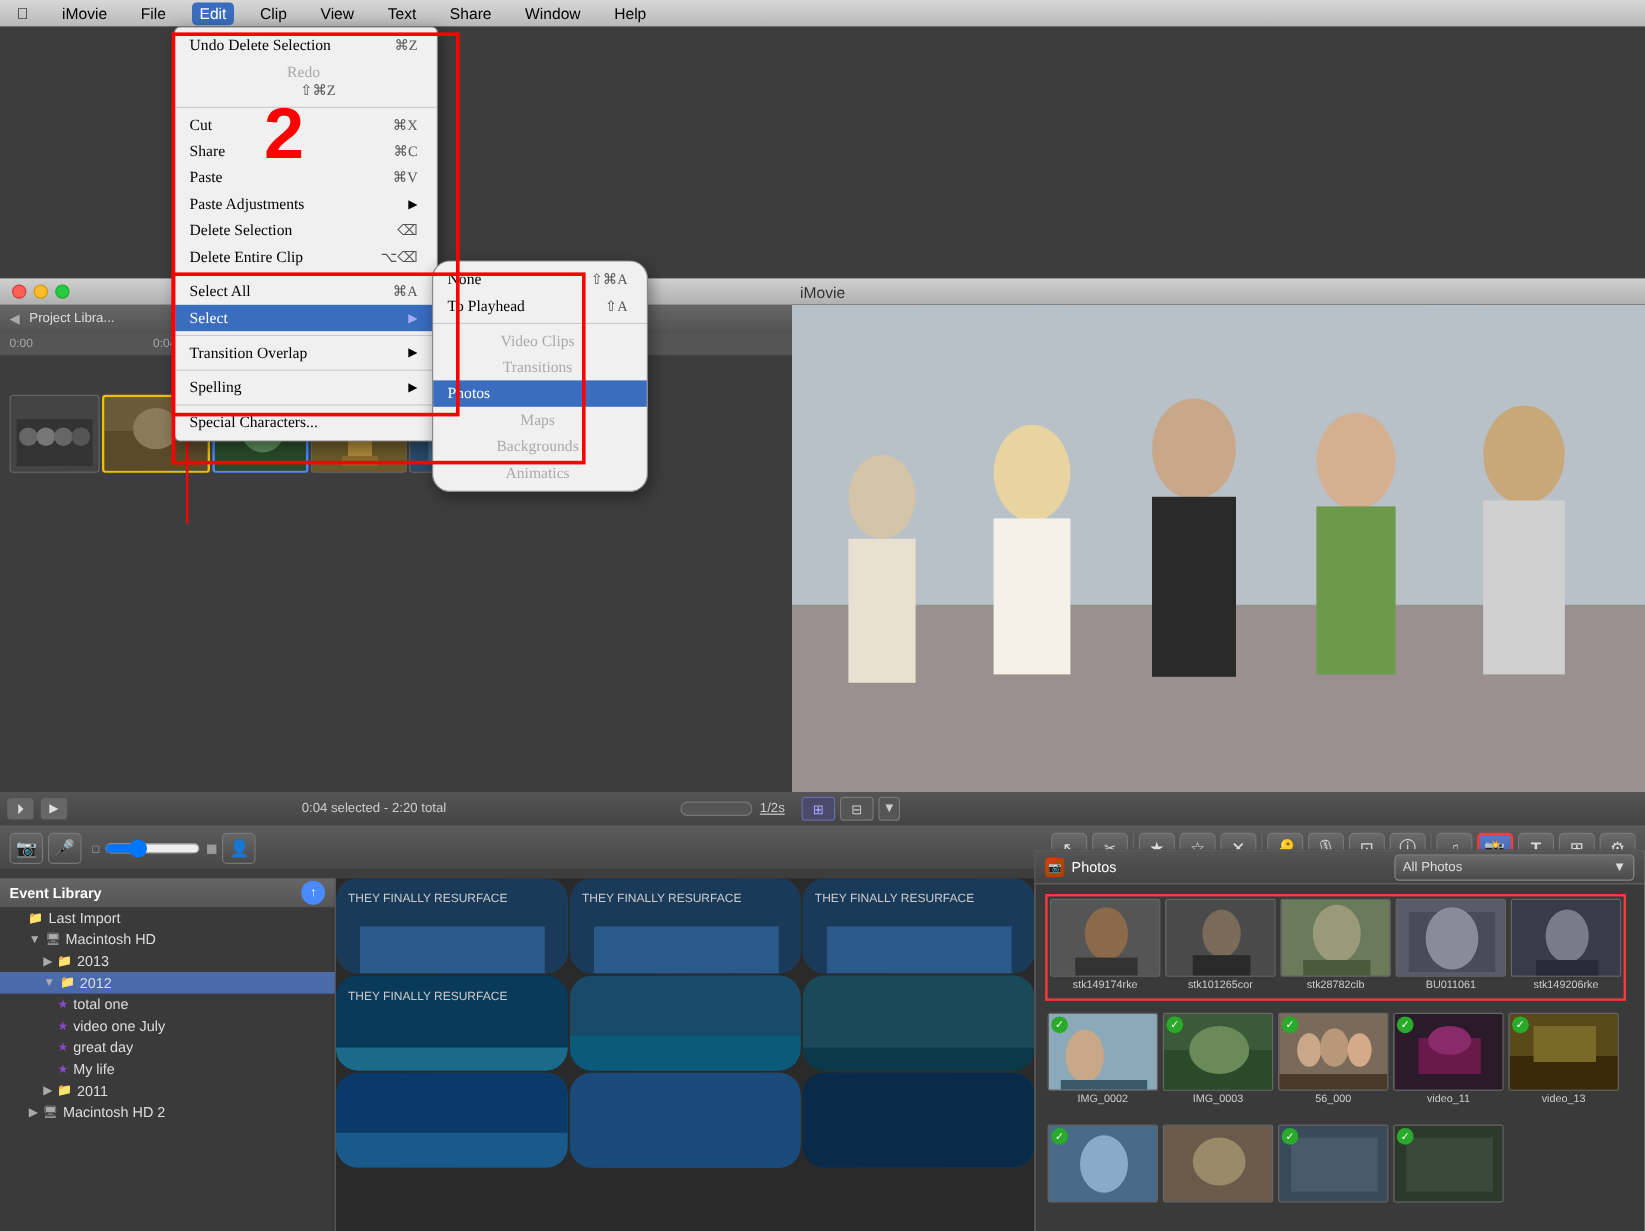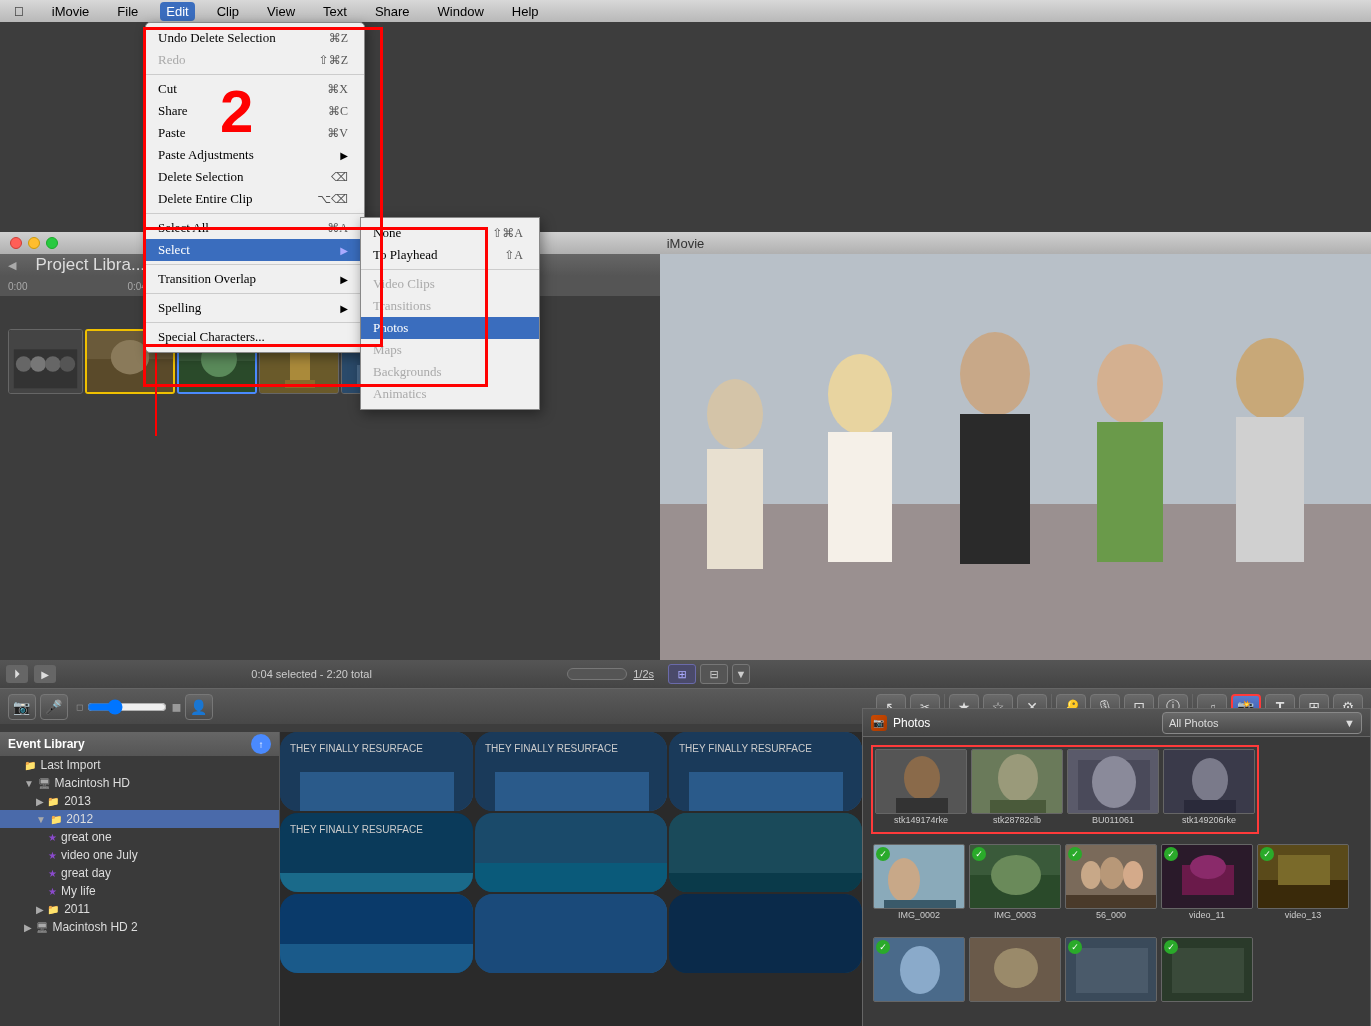--- a/index.html
+++ b/index.html
@@ -12,33 +12,33 @@
 
     
     #imovie-window { position: absolute; top: 22px; left: 0; width: 1371px; height: 1004px; background: #3d3d3d; }
 
     
     #dropdown-overlay { position: absolute; top: 0; left: 0; width: 100%; height: 100%; z-index: 200; pointer-events: none; font-family: Liberation Serif, serif; }
 
     
     #edit-menu { position: absolute; top: 0; left: 145px; width: 220px; background: #f0f0f0; border: 1px solid #888; border-radius: 5px; box-shadow: 2px 4px 12px rgba(0,0,0,0.4); z-index: 300; padding: 4px 0; }
     .menu-item { display: flex; align-items: center; justify-content: space-between; padding: 3px 16px 3px 12px; color: #000; font-size: 13px; cursor: default; white-space: nowrap; }
-    .menu-item.disabled { color: #aaa; }
+    .menu-item.disabled { color: #aaa; flex-direction: column; }
     .menu-item .shortcut { color: #555; font-size: 12px; margin-left: 24px; }
     .menu-item .arrow { font-size: 10px; }
     .menu-separator { height: 1px; background: #ccc; margin: 3px 0; }
     .menu-item.active-blue { background: #3a6dbe; color: #fff; }
 
     
     #red-box-1 { position: absolute; top: 5px; left: 143px; width: 240px; height: 320px; border: 3px solid red; z-index: 400; pointer-events: none; }
     #red-box-2 { position: absolute; top: 205px; left: 143px; width: 345px; height: 160px; border: 3px solid red; z-index: 400; pointer-events: none; }
     #number-2 { position: absolute; top: 55px; left: 220px; font-size: 60px; color: red; font-weight: bold; z-index: 500; pointer-events: none; }
 
     
-    #select-submenu { position: absolute; top: 195px; left: 360px; width: 180px; background: #f0f0f0; border: 1px solid #888; border-radius: 0; box-shadow: 2px 4px 12px rgba(0,0,0,0.4); z-index: 300; padding: 4px 0; }
+    #select-submenu { position: absolute; top: 195px; left: 360px; width: 180px; background: #f0f0f0; border: 1px solid #888; border-radius: 15px; box-shadow: 2px 4px 12px rgba(0,0,0,0.4); z-index: 300; padding: 4px 0; }
 
     
     #title-bar { position: absolute; top: 210px; left: 0; width: 1371px; height: 22px; background: linear-gradient(to bottom, #d0d0d0, #b0b0b0); display: flex; align-items: center; justify-content: center; color: #333; font-size: 13px; }
     .traffic-lights { position: absolute; left: 10px; display: flex; gap: 6px; }
     .tl-red { width: 12px; height: 12px; border-radius: 50%; background: #ff5f57; border: 1px solid #cc3e36; }
     .tl-yellow { width: 12px; height: 12px; border-radius: 50%; background: #ffbd2e; border: 1px solid #cc9a0a; }
     .tl-green { width: 12px; height: 12px; border-radius: 50%; background: #28c940; border: 1px solid #1aab29; }
 
     
     .clip-thumb { width: 80px; height: 60px; background: #555; border-radius: 3px; overflow: hidden; border: 1px solid #666; position: relative; }
@@ -93,21 +93,21 @@
     <div class="traffic-lights">
       <div class="tl-red"></div>
       <div class="tl-yellow"></div>
       <div class="tl-green"></div>
     </div>
     <span style="color:#333; font-size:13px;">iMovie</span>
   </div>
 
   <div style="position:absolute; top:232px; left:0; width:660px; height:22px; background:linear-gradient(to bottom,#666,#555); display:flex; align-items:center; padding:0 8px; font-size:12px; color:#ddd; z-index:10;">
     <span style="font-size:11px; color:#aaa; margin-right:8px;">◀</span>
-    <span style="font-size:17px; color:#ddd;margin-left:11px;">Project Libra...</span>
+    <span style="font-size:11px; color:#ddd;">Project Libra...</span>
   </div>
 
   <div style="position:absolute; top:254px; left:0; width:660px; height:20px; background:#555; display:flex; align-items:center; padding:0 8px; font-size:10px; color:#aaa; z-index:10;">
     <span>0:00</span>
     <span style="margin-left:100px;">0:04</span>
     <span style="margin-left:68px;">0:08</span>
     <span style="margin-left:68px;">0:12</span>
     <span style="margin-left:68px;">0:16</span>
     <span style="margin-left:68px;">0:20</span>
   </div>
@@ -277,21 +277,21 @@
       <span class="tree-icon">📁</span>
       <span>2013</span>
     </div>
     <div class="tree-item tree-indent2" style="background:#4a6aaa;">
       <span class="tree-icon">▼</span>
       <span class="tree-icon">📁</span>
       <span>2012</span>
     </div>
     <div class="tree-item tree-indent3">
       <span class="tree-icon" style="color:#8a4acc;">★</span>
-      <span>great one</span>
+      <span>total one</span>
     </div>
     <div class="tree-item tree-indent3">
       <span class="tree-icon" style="color:#8a4acc;">★</span>
       <span>video one July</span>
     </div>
     <div class="tree-item tree-indent3">
       <span class="tree-icon" style="color:#8a4acc;">★</span>
       <span>great day</span>
     </div>
     <div class="tree-item tree-indent3">
@@ -402,20 +402,30 @@
           <div class="photo-thumb">
             <svg width="92" height="65" viewBox="0 0 92 65">
                 <rect width="92" height="65" fill="#555"></rect>
                 <ellipse cx="46" cy="28" rx="18" ry="22" fill="#8a6a4a"></ellipse>
                 <rect x="20" y="48" width="52" height="20" fill="#333"></rect>
               </svg>
           </div>
           <div class="photo-caption">stk149174rke</div>
         </div>
 
+        <div class="photo-item">
+          <div class="photo-thumb">
+            <svg width="92" height="65" viewBox="0 0 92 65">
+                <rect width="92" height="65" fill="#4a4a4a"></rect>
+                <ellipse cx="46" cy="28" rx="16" ry="20" fill="#7a6a5a"></ellipse>
+                <rect x="22" y="46" width="48" height="22" fill="#2a2a2a"></rect>
+              </svg>
+          </div>
+          <div class="photo-caption">stk101265cor</div>
+        </div>
 
         <div class="photo-item">
           <div class="photo-thumb">
             <svg width="92" height="65" viewBox="0 0 92 65">
                 <rect width="92" height="65" fill="#6a7a5a"></rect>
                 <ellipse cx="46" cy="28" rx="20" ry="24" fill="#9a9a7a"></ellipse>
                 <rect x="18" y="50" width="56" height="18" fill="#4a5a3a"></rect>
               </svg>
           </div>
           <div class="photo-caption">stk28782clb</div>

